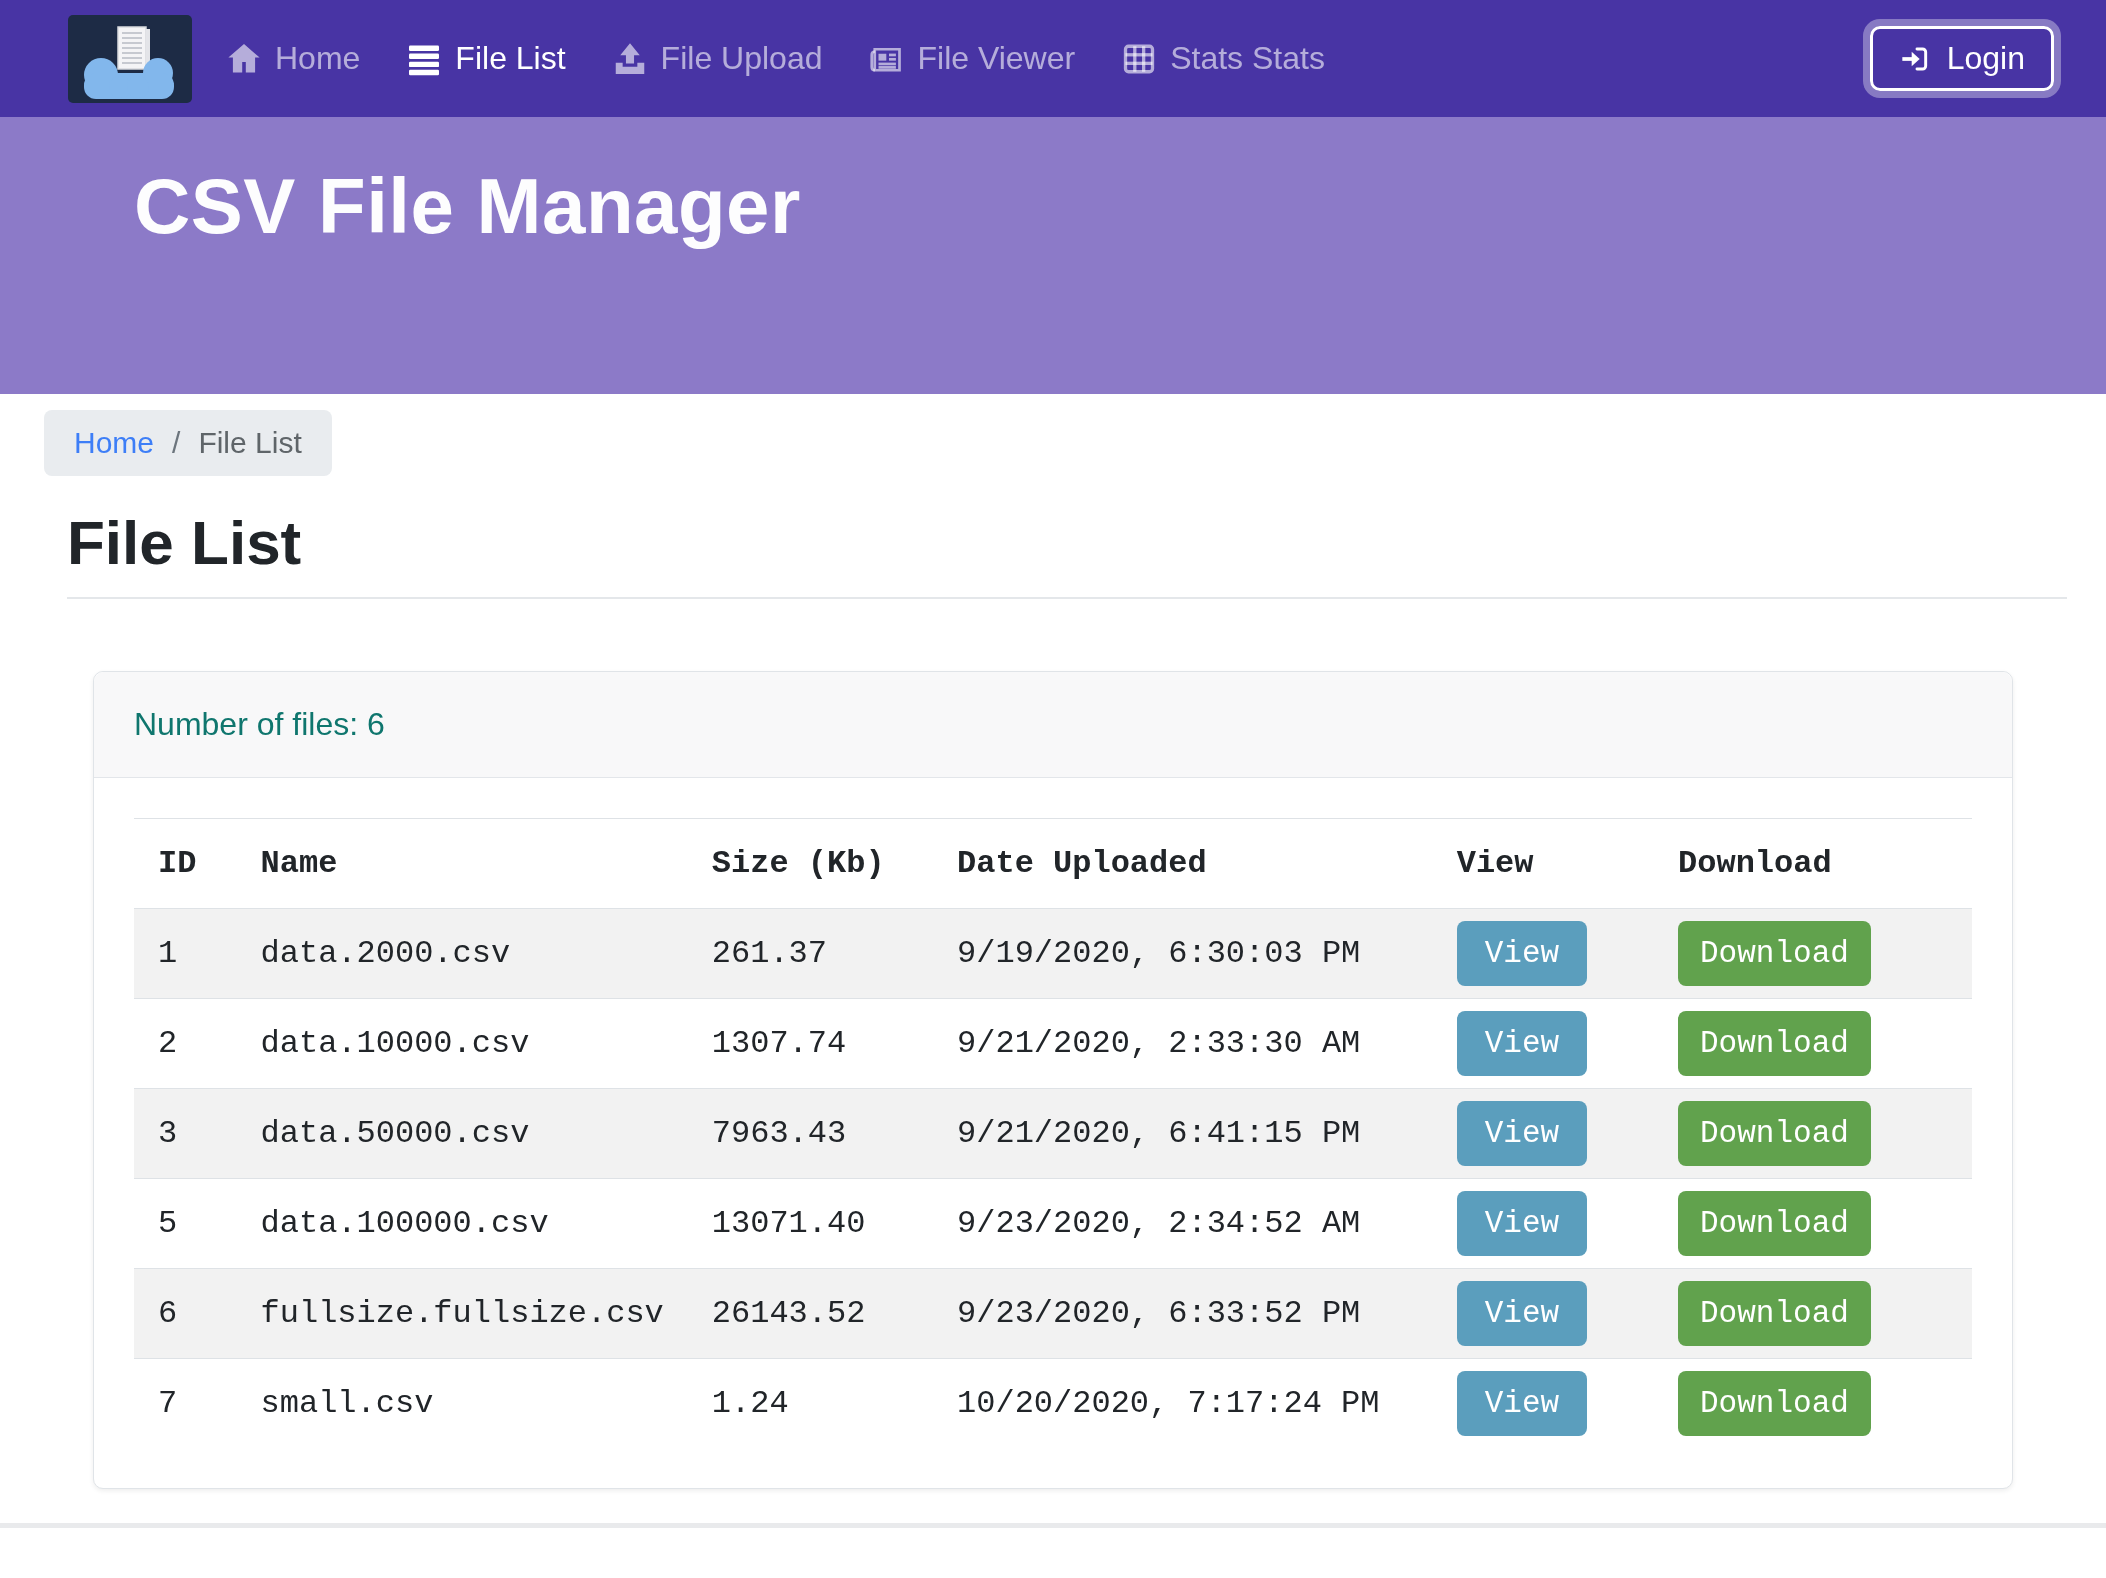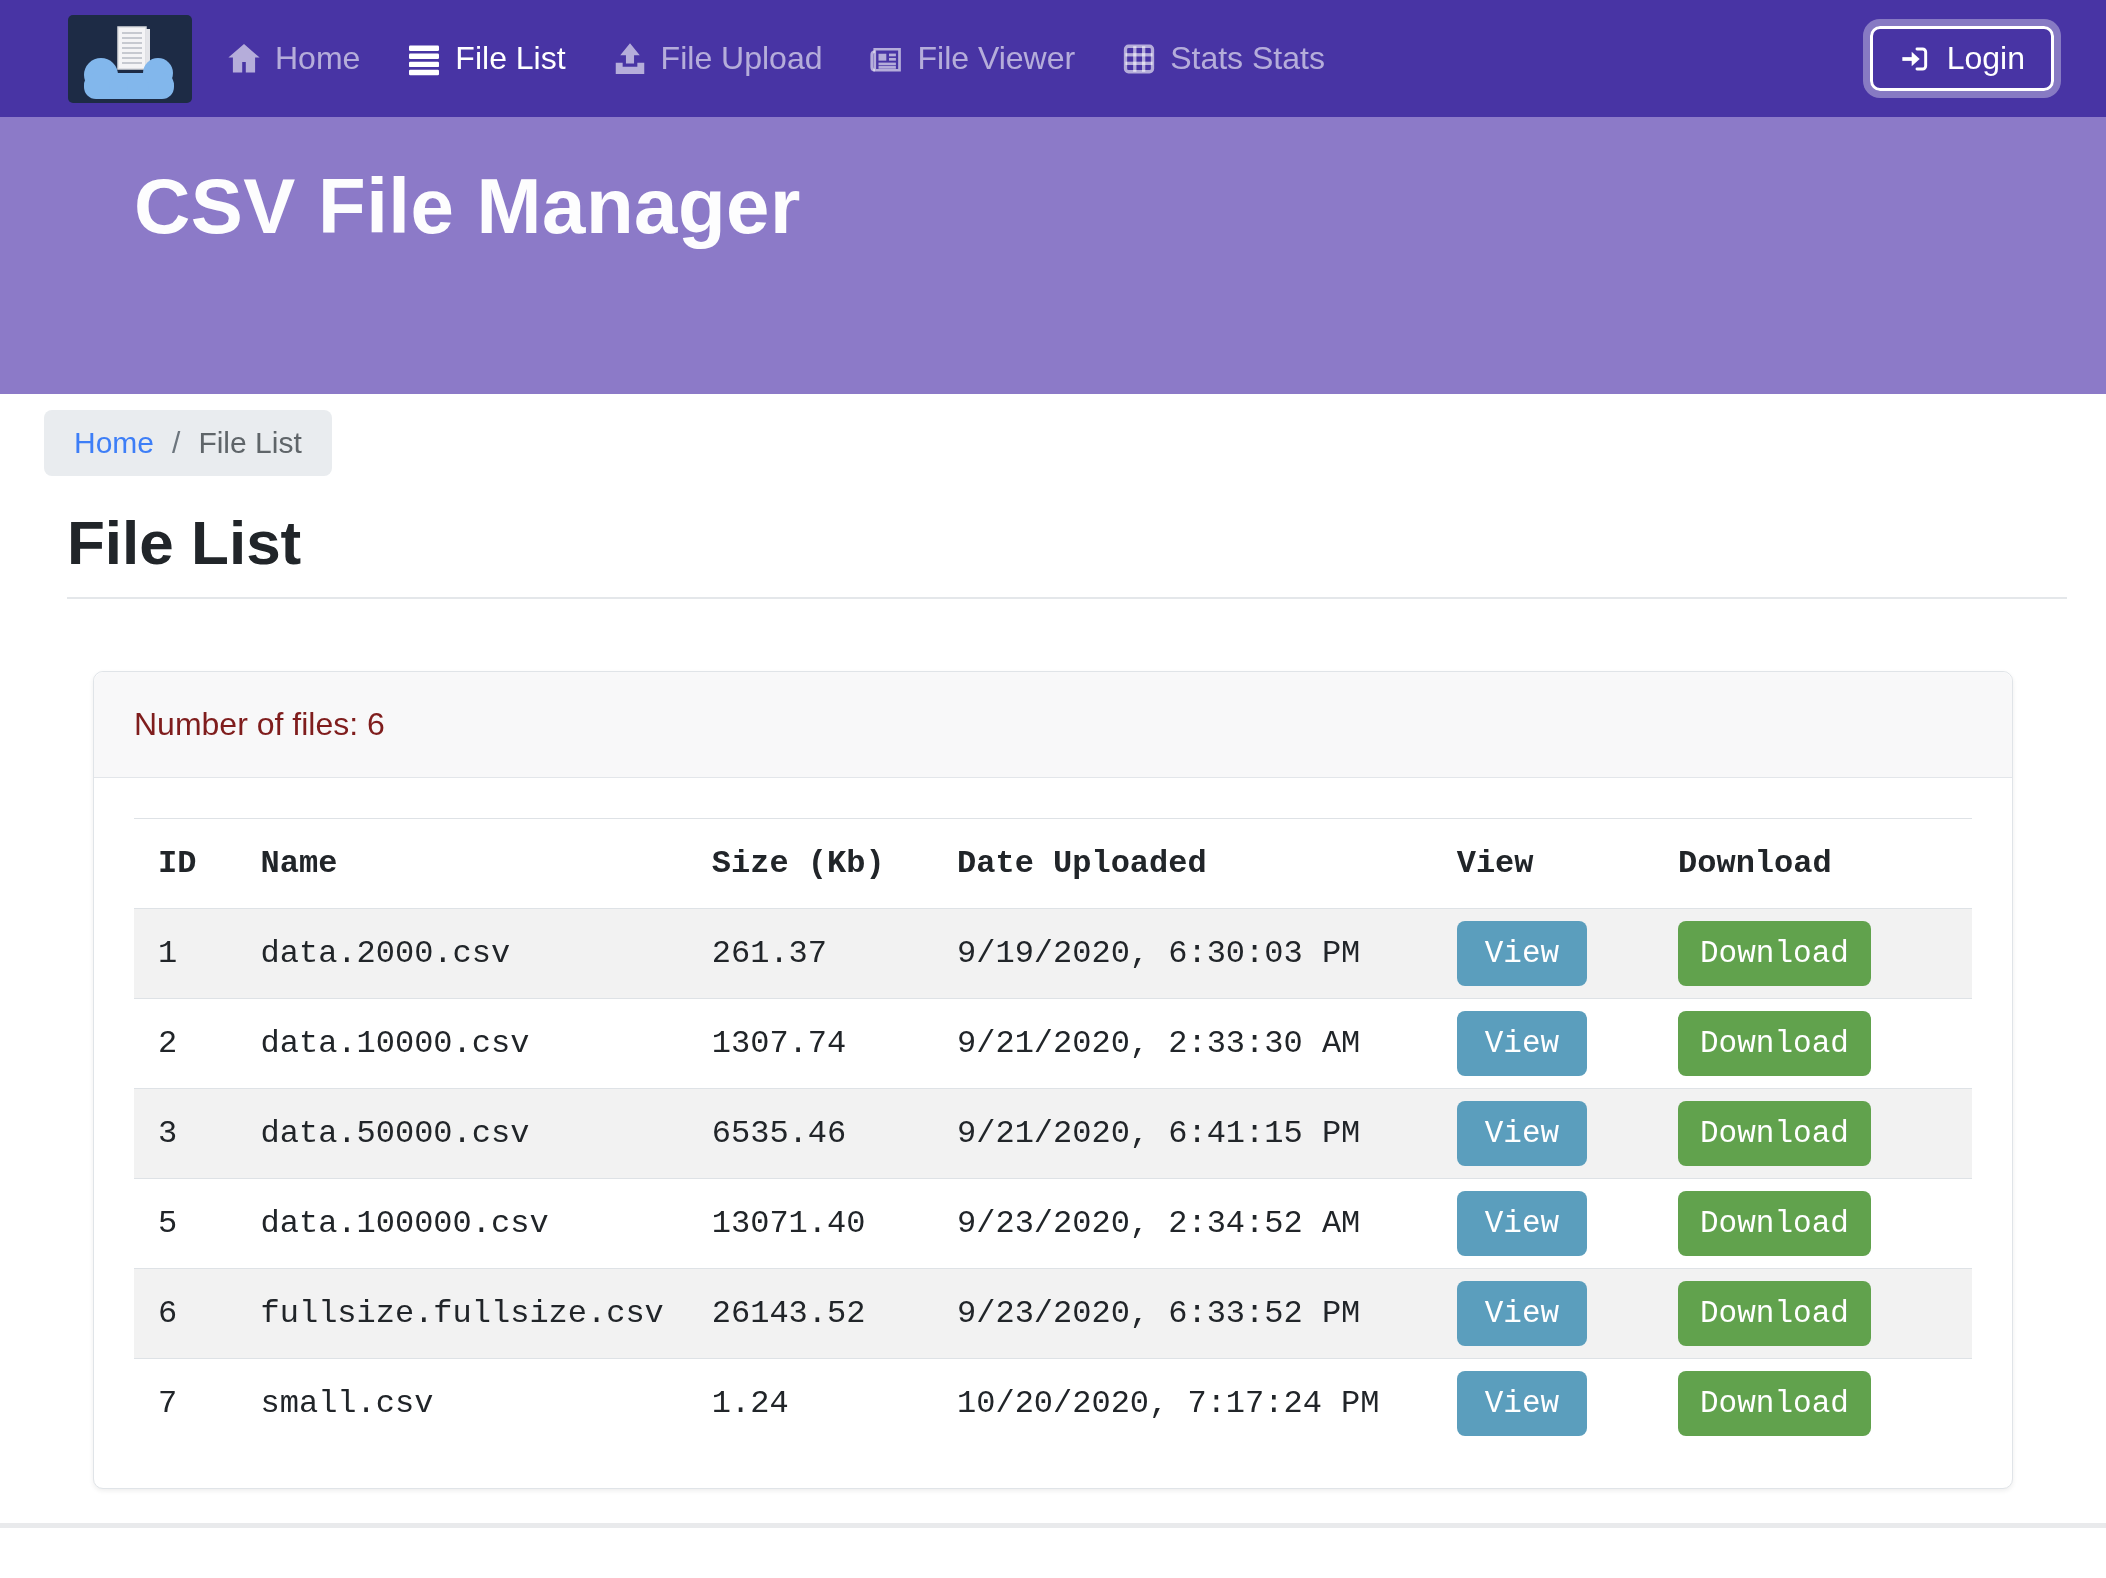--- a/index.html
+++ b/index.html
@@ -58,21 +58,21 @@
 
   
   .card {
     width: 1920px; margin: 72px auto 0;
     background: #fff; border: 1px solid #e0e4e8; border-radius: 10px;
     box-shadow: 0 2px 5px rgba(0,0,0,0.07);
   }
   .card-header {
     background: #f8f8f9; border-bottom: 1px solid #e3e6ea;
     border-radius: 10px 10px 0 0;
-    padding: 34px 40px; font-size: 32px; color: #7f1d1d;
+    padding: 34px 40px; font-size: 32px; color: #0f766e;
   }
   .card-body { padding: 40px; }
 
   
   table.file-table { width: 100%; border-collapse: collapse; font-size: 32px; color: #212529; font-family: Liberation Mono, monospace; }
   .file-table thead th {
     text-align: left; font-weight: 700;
     padding: 26px 24px; border-top: 1px solid #dee2e6; border-bottom: 1px solid #dee2e6;
   }
   .file-table tbody td {
@@ -242,21 +242,21 @@
       <button class="btn btn-view">View</button>
     </td>
     <td>
       <button class="btn btn-download">Download</button>
     </td>
   </tr>
 
   <tr>
     <td>3</td>
     <td>data.50000.csv</td>
-    <td>6535.46</td>
+    <td>7963.43</td>
     <td>9/21/2020, 6:41:15 PM</td>
     <td>
       <button class="btn btn-view">View</button>
     </td>
     <td>
       <button class="btn btn-download">Download</button>
     </td>
   </tr>
 
   <tr>

